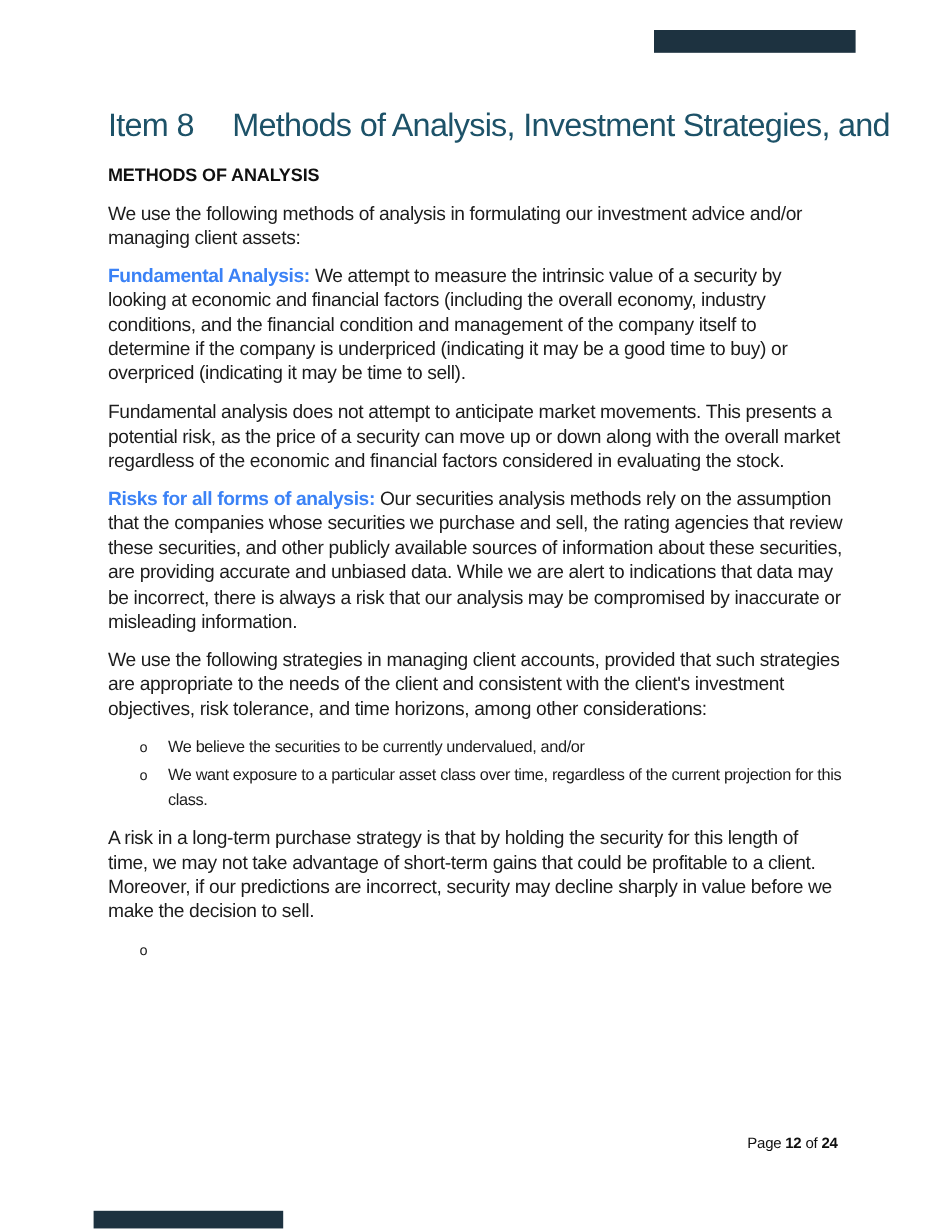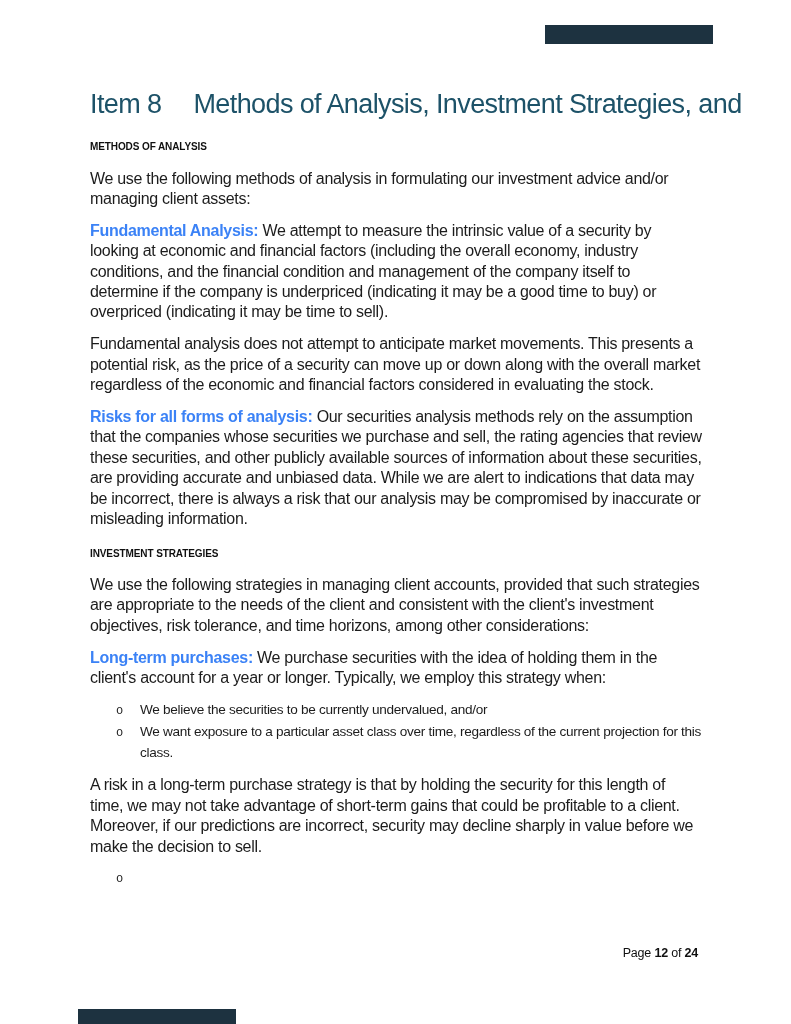--- a/index.html
+++ b/index.html
@@ -20,21 +20,21 @@
     margin:86px 0 0 0;
     font-size:27px; line-height:37px; font-weight:400;
     letter-spacing:-0.6px;
     color:#1d5268;
   }
   h1 .title-line { white-space:nowrap; }
   .tab-gap { display:inline-block; width:32px; }
 
   .section-header {
     margin:14px 0 0 0;
-    font-size:10px; line-height:20px; font-weight:700;
+    font-size:15px; line-height:20px; font-weight:700;
     letter-spacing:-0.1px; color:#101010;
   }
 
   p.body-para {
     margin:11.5px 0 0 0;
     font-size:16px; line-height:20.4px;
     letter-spacing:-0.3px; color:#1c1c1c;
   }
   p.body-para strong { color:#3b82f6; }
   p.body-para .run { white-space:pre-wrap; }
@@ -81,25 +81,23 @@
     <div class="section-header">METHODS OF ANALYSIS</div>
 
     <p class="body-para"><span class="run">We use the following methods of analysis in formulating our investment advice and/or managing client assets:</span></p>
 
     <p class="body-para"><strong>Fundamental Analysis:</strong><span class="run"> We attempt to measure the intrinsic value of a security by looking at economic and financial factors (including the overall economy, industry conditions, and the financial condition and management of the company itself to determine if the company is underpriced (indicating it may be a good time to buy) or overpriced (indicating it may be time to sell).</span></p>
 
     <p class="body-para"><span class="run">Fundamental analysis does not attempt to anticipate market movements. This presents a potential risk, as the price of a security can move up or down along with the overall market regardless of the economic and financial factors considered in evaluating the stock.</span></p>
 
     <p class="body-para"><strong>Risks for all forms of analysis:</strong><span class="run"> Our securities analysis methods rely on the assumption that the companies whose securities we purchase and sell, the rating agencies that review these securities, and other publicly available sources of information about these securities, are providing accurate and unbiased data. While we are alert to indications that data may be incorrect, there is always a risk that our analysis may be compromised by inaccurate or misleading information.</span></p>
 
-    <div class="section-header">INVESTMENT STRATEGIES</div>
 
     <p class="body-para"><span class="run">We use the following strategies in managing client accounts, provided that such strategies are appropriate to the needs of the client and consistent with the client's investment objectives, risk tolerance, and time horizons, among other considerations:</span></p>
 
-    <p class="body-para"><strong>Long-term purchases:</strong><span class="run"> We purchase securities with the idea of holding them in the client's account for a year or longer. Typically, we employ this strategy when:</span></p>
 
     <ul class="bullet-list">
       <li><span class="bullet-glyph">o</span><span>We believe the securities to be currently undervalued, and/or</span></li>
       <li><span class="bullet-glyph">o</span><span>We want exposure to a particular asset class over time, regardless of the current projection for this class.</span></li>
     </ul>
 
     <p class="body-para"><span class="run">A risk in a long-term purchase strategy is that by holding the security for this length of time, we may not take advantage of short-term gains that could be profitable to a client. Moreover, if our predictions are incorrect, security may decline sharply in value before we make the decision to sell.</span></p>
 
 
     <ul class="bullet-list">

